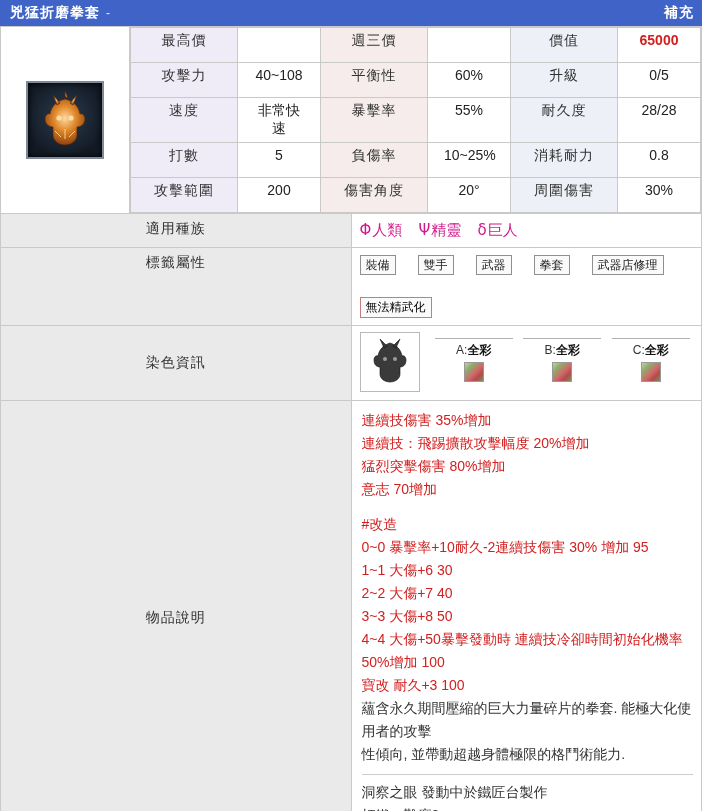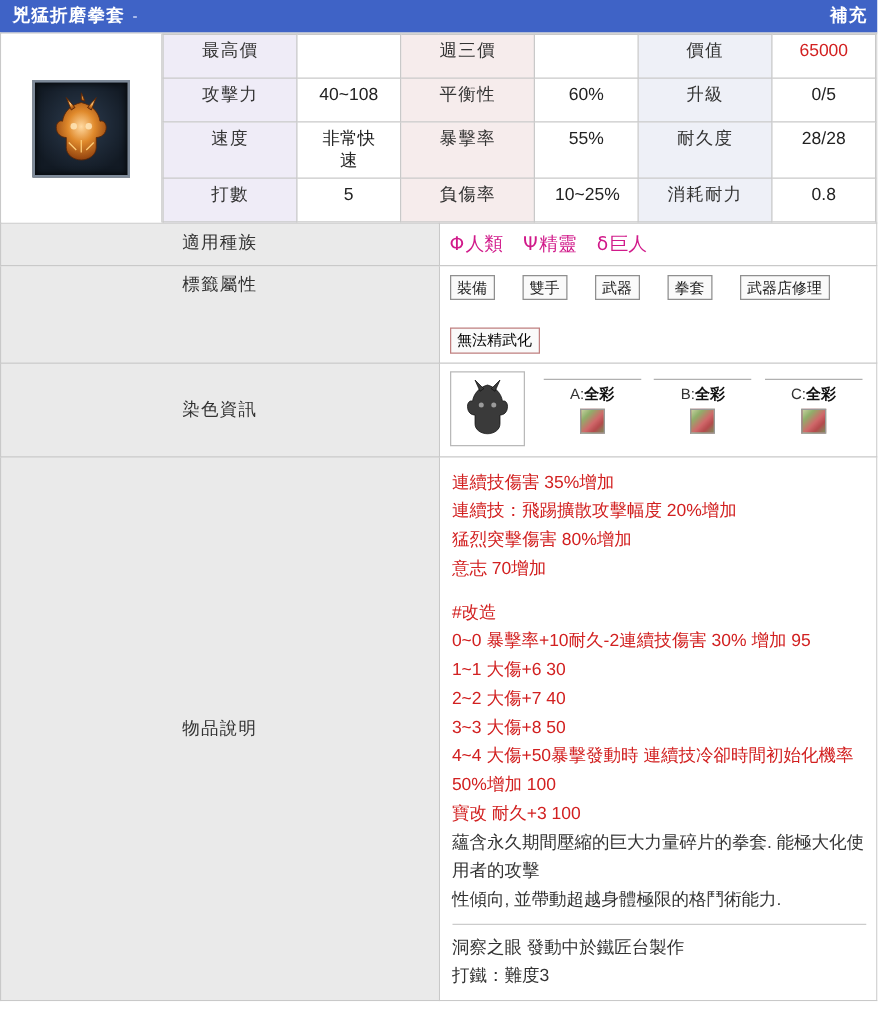--- a/index.html
+++ b/index.html
@@ -44,21 +44,21 @@
   .stats-grid{flex:1;}
   table.stats{border-collapse:collapse;width:100%;table-layout:fixed;}
   table.stats td{
     border:1px solid #c9c9c9;font-size:14px;padding:4px 16px;
     text-align:center;height:26px;
   }
   td.sl{background:#efecf7;color:#333;width:74px;letter-spacing:1px;}
   td.sv{background:#ffffff;color:#222;width:86px;}
   td.sl2{background:#f6ecec;color:#333;width:74px;letter-spacing:1px;}
   td.sl3{background:#eef0f7;color:#333;width:74px;letter-spacing:1px;}
-  td.sv-red{background:#ffffff;color:#d22020;font-weight:normal;}
+  td.sv-red{background:#ffffff;color:#d22020;font-weight:bold;}
   td.empty{background:#ffffff;border:1px solid #c9c9c9;}
 
   
   .races{padding:7px 6px 7px 8px;font-size:15px;color:#d11a8a;}
   .races span.r{margin-right:12px;white-space:nowrap;}
   .races .sym{font-family:"DejaVu Sans",sans-serif;margin-right:1px;}
 
   
   .tags{padding:7px 6px 7px 8px;display:flex;flex-wrap:wrap;gap:22px;}
   .tag{
@@ -174,20 +174,28 @@
 
               <tr>
                 <td class="sl">打數</td>
                 <td class="sv">5</td>
                 <td class="sl2">負傷率</td>
                 <td class="sv">10~25%</td>
                 <td class="sl3">消耗耐力</td>
                 <td class="sv">0.8</td>
               </tr>
 
+              <tr>
+                <td class="sl">攻擊範圍</td>
+                <td class="sv">200</td>
+                <td class="sl2">傷害角度</td>
+                <td class="sv">20°</td>
+                <td class="sl3">周圍傷害</td>
+                <td class="sv">30%</td>
+              </tr>
             </tbody>
                 </table>
           </div>
         </div>
       </td>
     </tr>
 
     <tr>
       <td class="lbl-cell">適用種族</td>
       <td class="body-cell">

